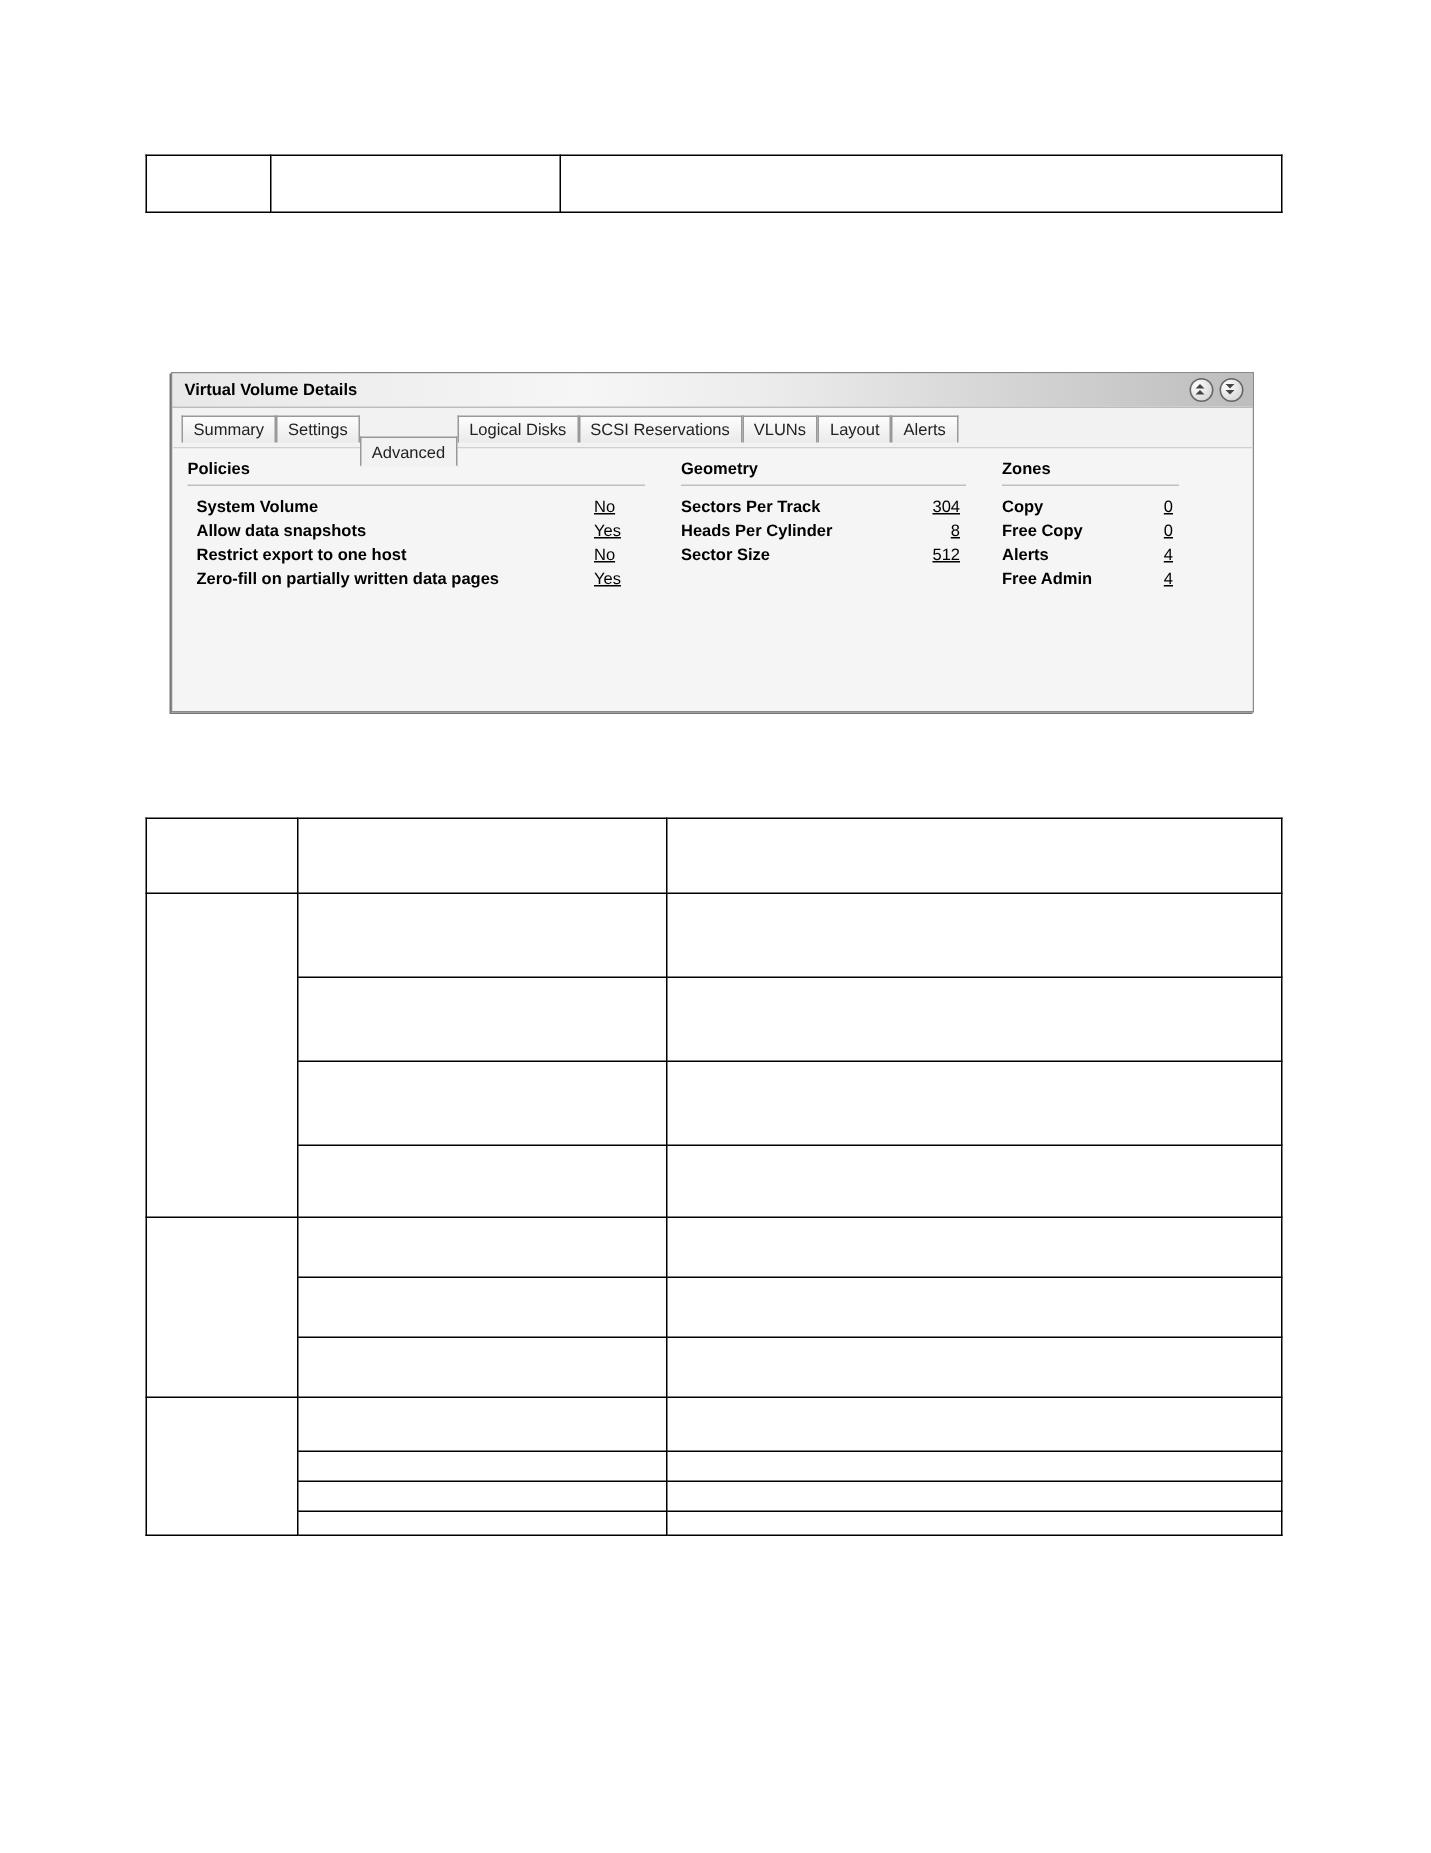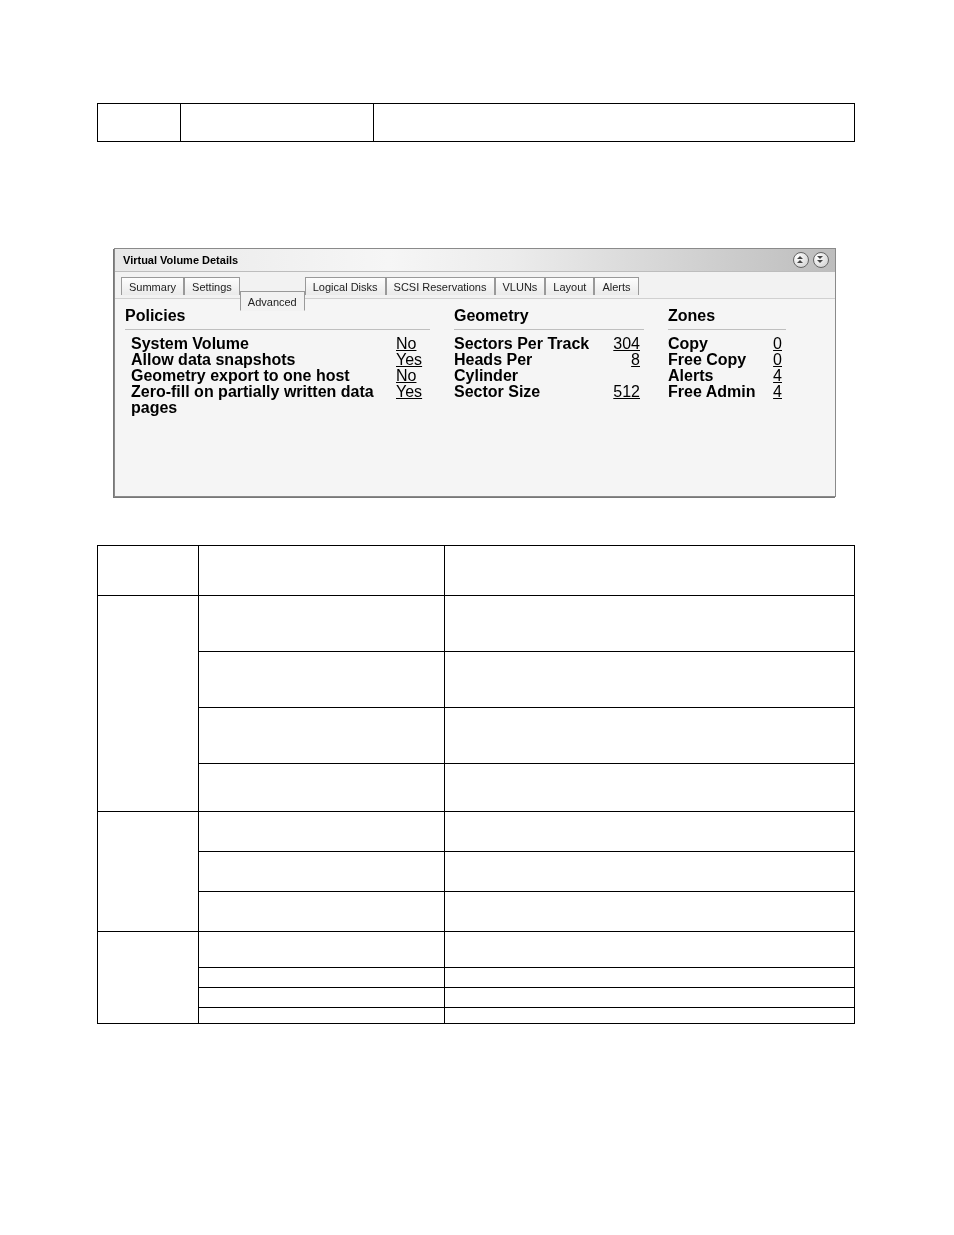--- a/index.html
+++ b/index.html
@@ -121,21 +121,21 @@
     border-bottom: 1px solid #f2f2f2;
     top: 15px;
     padding-top: 4px;
     z-index: 2;
   }
   .panel-body {
     background: #f5f5f5;
     padding: 8px 10px 80px 10px;
     display: flex;
     gap: 24px;
-    font-size: 16px;
+    font-size: 11px;
   }
   .section { }
   .section .section-header {
     font-weight: bold;
     padding-bottom: 4px;
     border-bottom: 1px solid #bfbfbf;
     margin-bottom: 6px;
   }
   .kv-row {
     display: flex;
@@ -204,21 +204,21 @@
       <div class="section-header">Policies</div>
       <div class="kv-row">
         <span class="k">System Volume</span>
         <span class="v">No</span>
       </div>
       <div class="kv-row">
         <span class="k">Allow data snapshots</span>
         <span class="v">Yes</span>
       </div>
       <div class="kv-row">
-        <span class="k">Geometry export to one host</span>
+        <span class="k">Restrict export to one host</span>
         <span class="v">No</span>
       </div>
       <div class="kv-row">
         <span class="k">Zero-fill on partially written data pages</span>
         <span class="v">Yes</span>
       </div>
     </div>
 
     <div class="section geometry-sec">
       <div class="section-header">Geometry</div>

